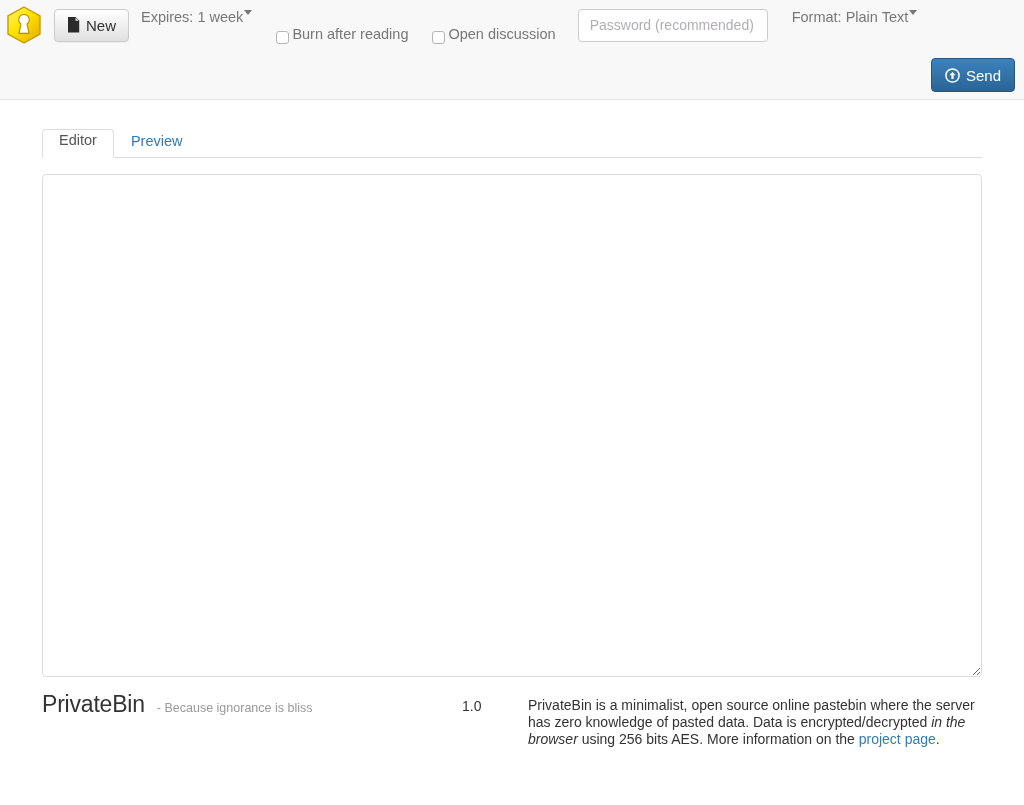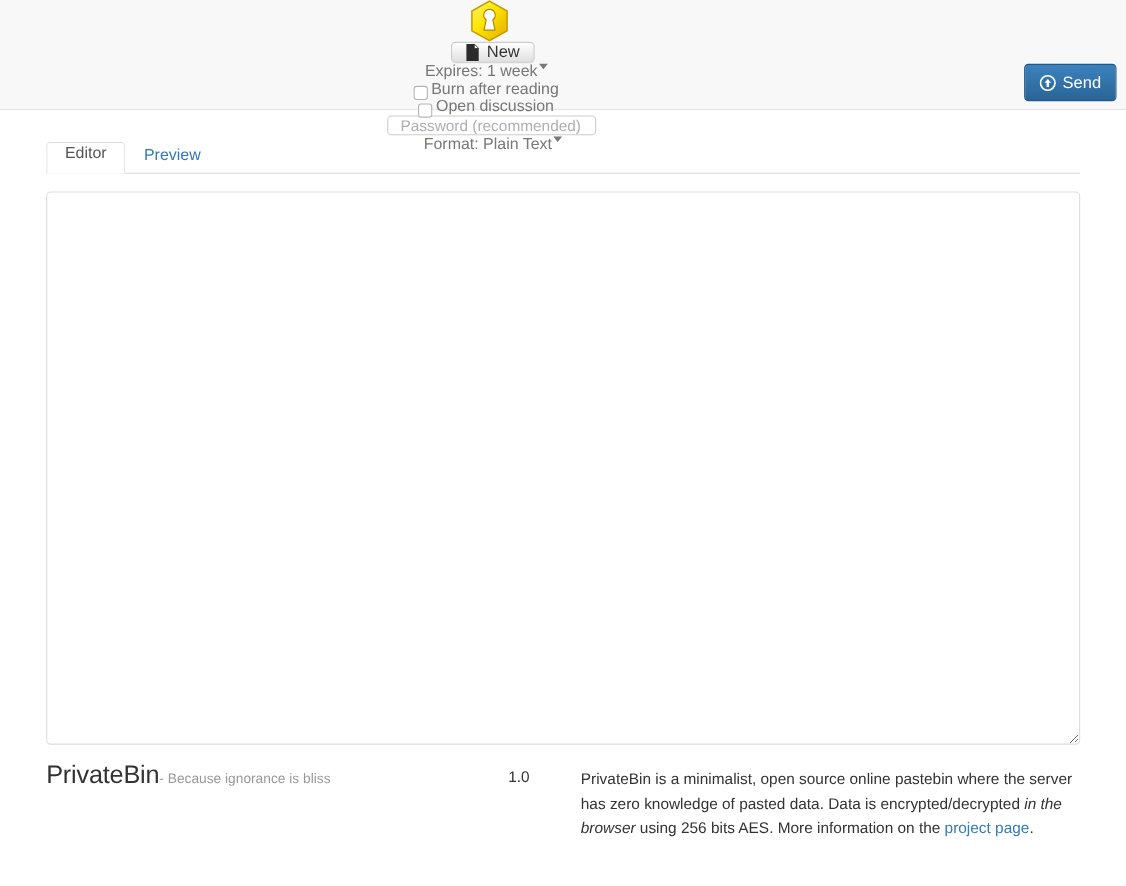--- a/index.html
+++ b/index.html
@@ -27,21 +27,20 @@
     box-sizing: border-box;
   }
 
   .nav-row-1 {
     position: absolute;
     left: 0; top: 0;
     height: 50px;
     width: 884px;
     display: flex;
     align-items: center;
-    flex-direction: column;
   }
 
   
   .logo-wrap {
     width: 52px;
     height: 50px;
     display: flex;
     align-items: center;
     justify-content: center;
     padding-left: 6px;
@@ -219,21 +218,21 @@
     padding: 0 42px;
     margin-top: 16px;
     box-sizing: border-box;
     width: 1024px;
   }
   .footer-brand {
     width: 420px;
     flex: none;
     display: flex;
     align-items: baseline;
-    gap: 0;
+    gap: 12px;
     line-height: 22px;
   }
   .brand-name {
     font-size: 23px;
     color: #333333;
     font-weight: normal;
     letter-spacing: -0.2px;
   }
   .brand-slogan {
     font-size: 12.5px;
@@ -243,21 +242,21 @@
     width: 66px;
     flex: none;
     font-size: 14px;
     color: #333333;
     line-height: 26px;
     text-align: left;
   }
   .footer-desc {
     flex: 1;
     font-size: 14px;
-    line-height: 22px;
+    line-height: 17px;
     color: #333333;
     padding-top: 4px;
   }
   .footer-desc em { font-style: italic; }
   .footer-desc a {
     color: #337ab7;
     text-decoration: none;
   }
 </style>
 </head>

